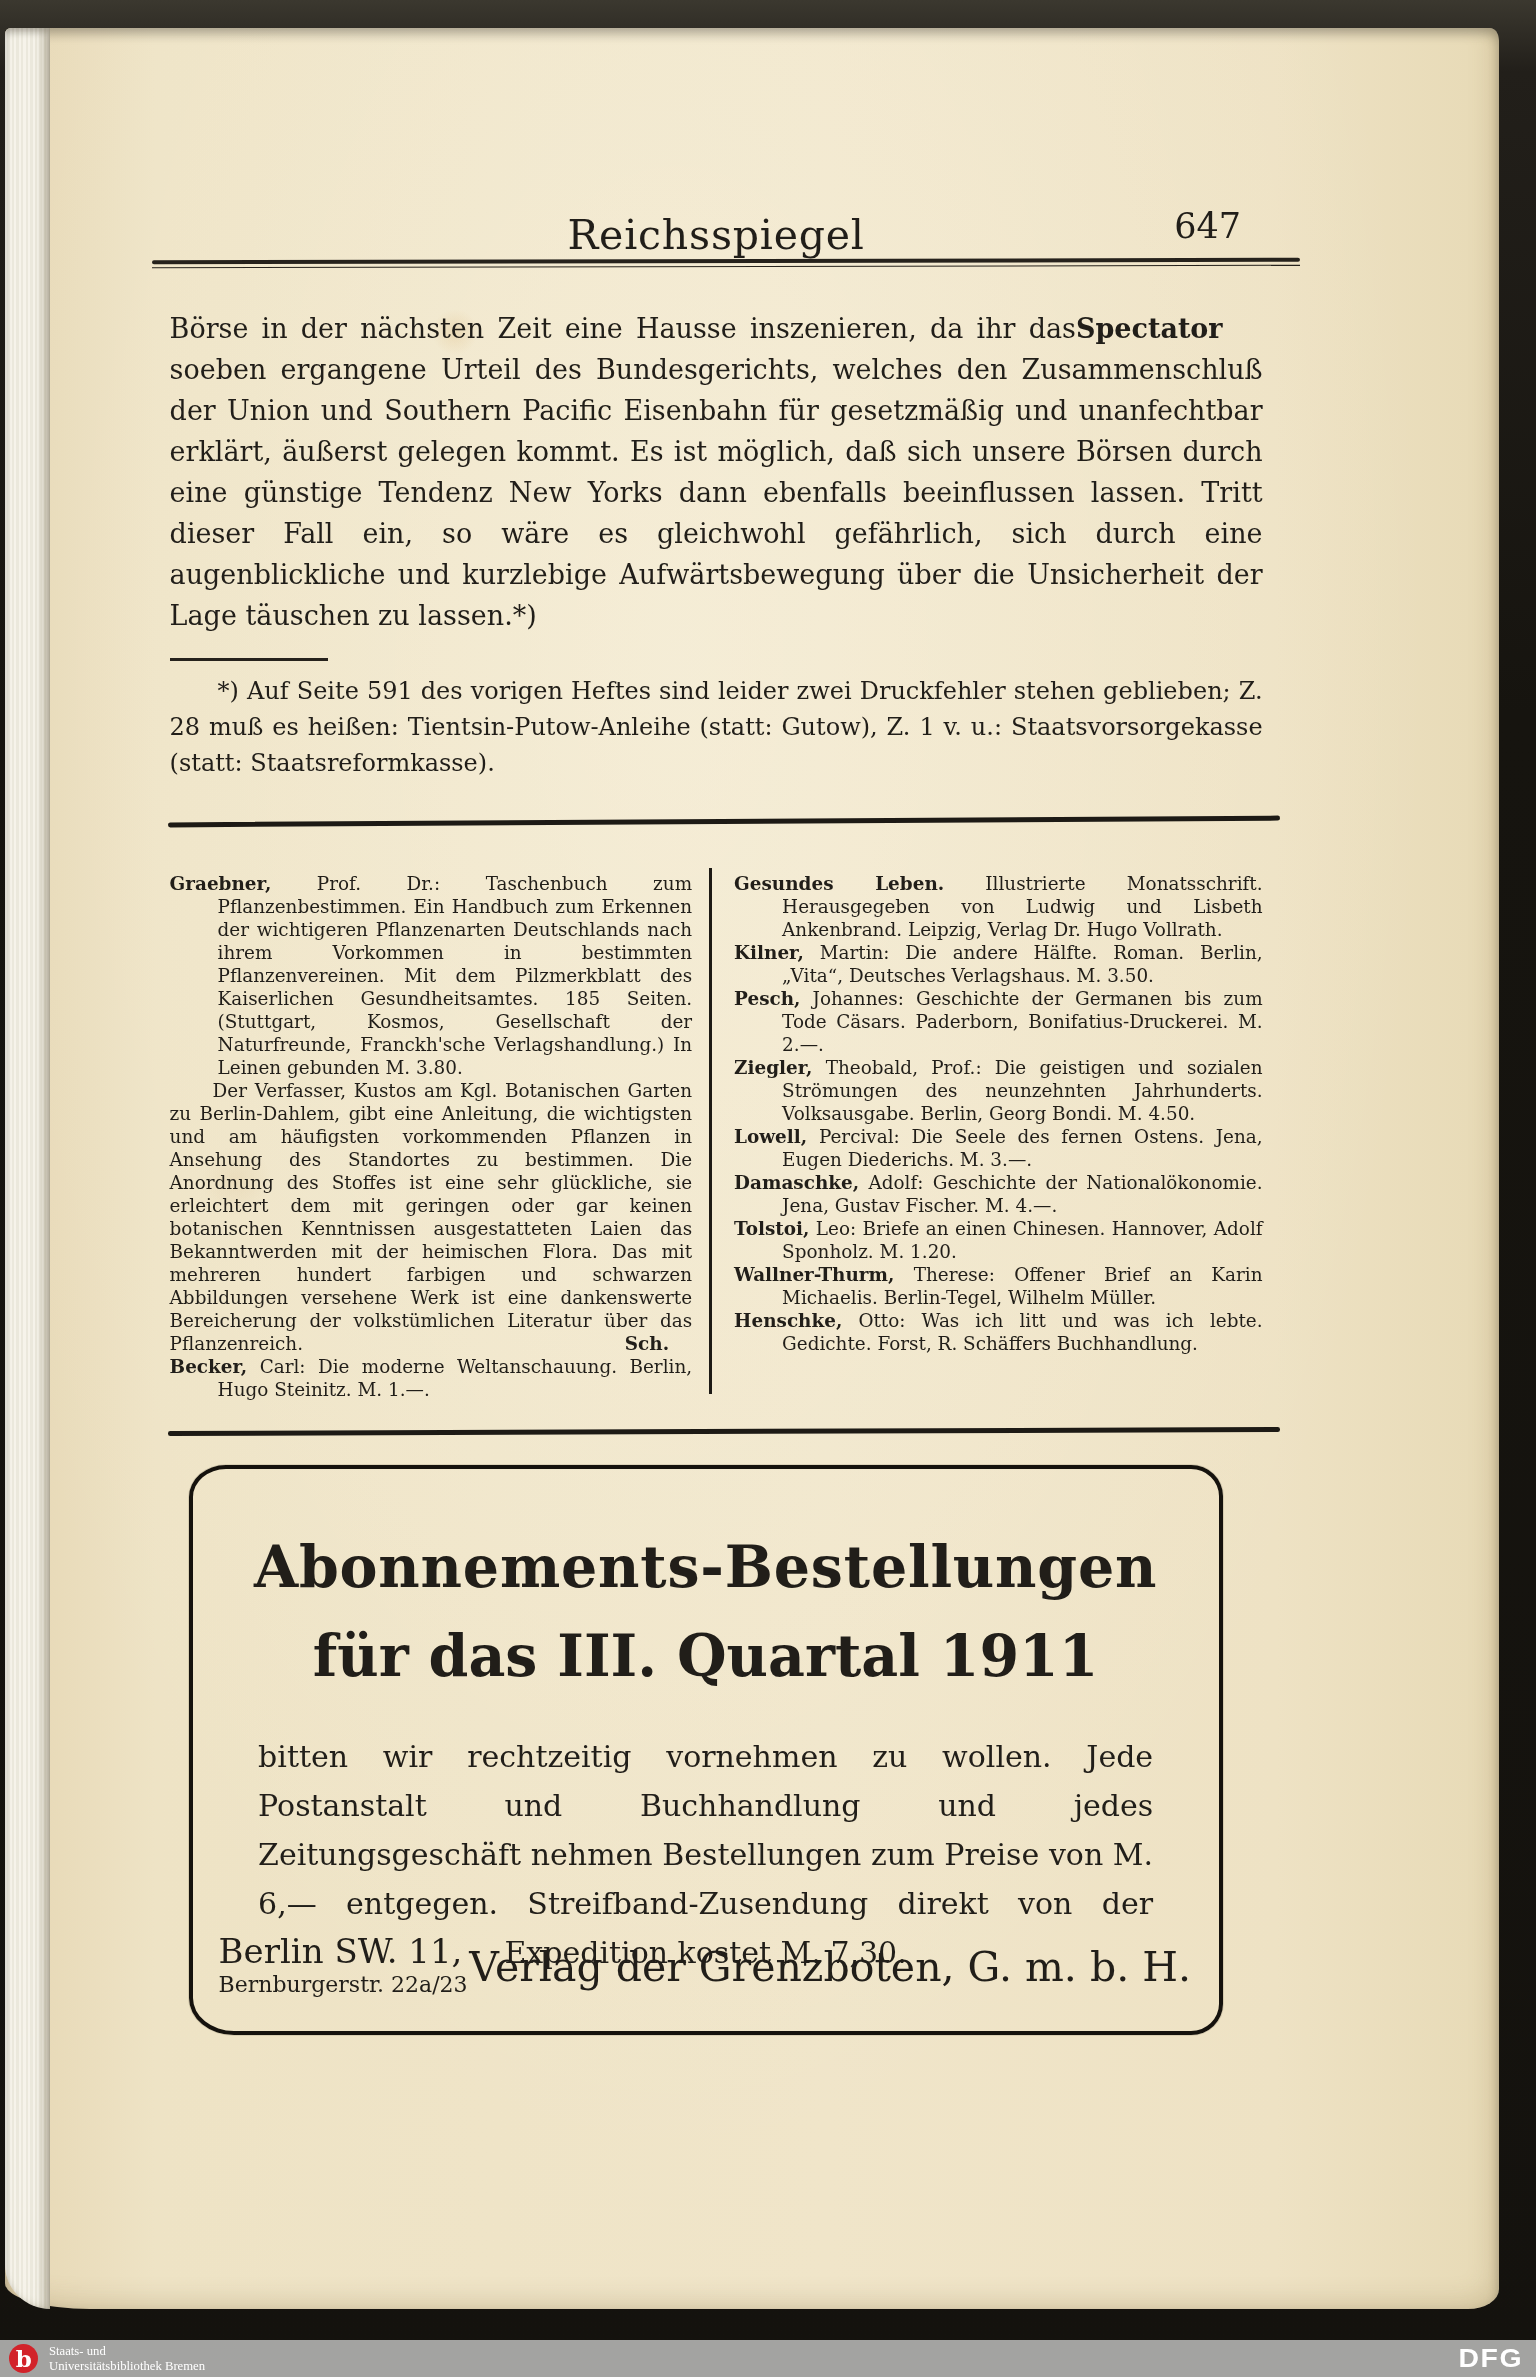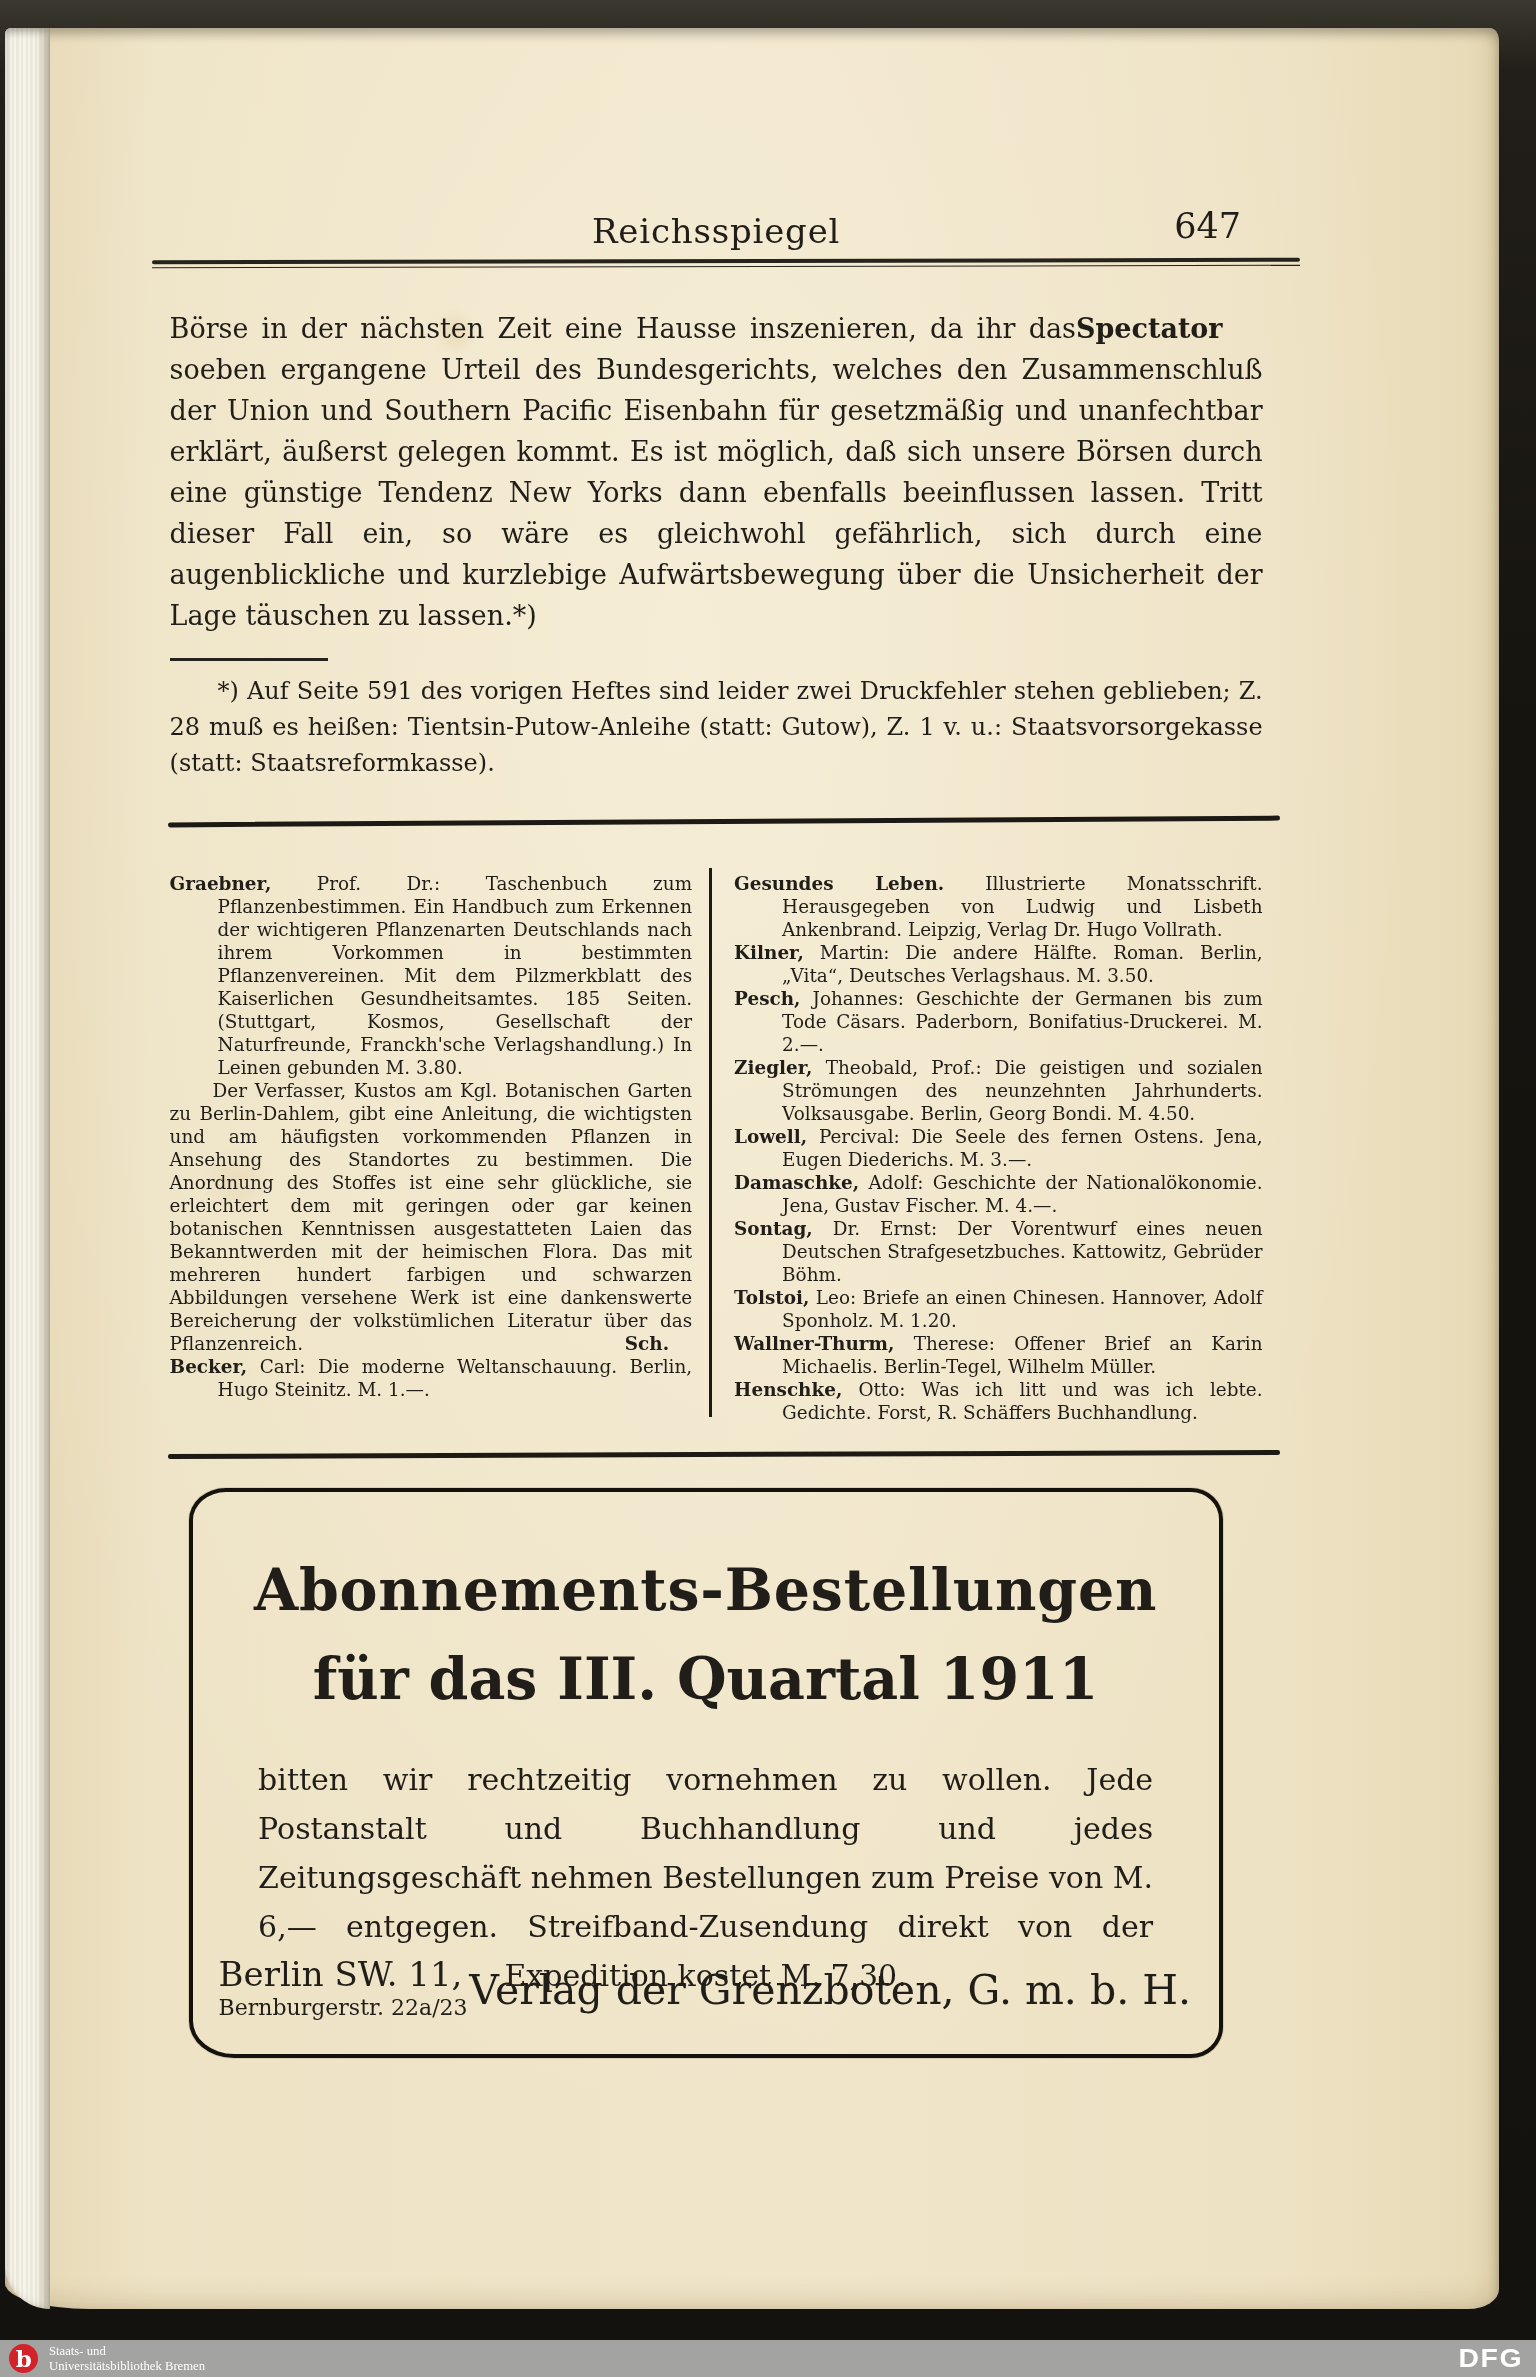--- a/index.html
+++ b/index.html
@@ -20,21 +20,21 @@
   }
   .binding{
     position:absolute;left:0;top:0;bottom:0;width:45px;
     background:repeating-linear-gradient(90deg,#f6f3ea 0 2.3px,#ebe8dc 2.3px 4.6px),#f4f1e8;
     border-radius:6.1px 0 0 46px;
     box-shadow: inset -6.1px 0 9.2px rgba(90,75,40,0.35), inset 0 4.6px 7.7px rgba(0,0,0,0.2);
   }
   .text-col{position:absolute;left:165px;top:0;width:1093px;}
 
   .header-row{position:relative;margin-top:183px;height:40px;}
-  .running-head{position:absolute;left:0;right:0;text-align:center;font-size:34px;letter-spacing:0.8px;}
+  .running-head{position:absolute;left:0;right:0;text-align:center;font-size:41px;letter-spacing:0.8px;}
   .page-num{position:absolute;right:21.5px;top:-4.6px;font-size:35px;}
 
   .rule-double{margin-top:7.7px;margin-left:-17.7px;width:1148px;transform:rotate(-0.12deg);}
   .rule-double .r1{height:3.8px;background:#26221c;border-radius:2.3px;}
   .rule-double .r2{height:1.5px;margin-top:3.1px;background:#26221c;}
 
   .article{margin-top:41px;font-size:27px;line-height:41px;text-align:justify;}
   .article .sig{float:right;font-weight:bold;margin-right:40px;}
 
   .fn-rule{margin-top:21.5px;width:158px;height:3.1px;background:#26221c;}
@@ -112,21 +112,20 @@
             </div>
         </div>
         <div class="col-right">
           <div>
               <div class="entry"><b class="entry-author">Gesundes Leben.</b><span class="entry-text"> Illustrierte Monatsschrift. Herausgegeben von Ludwig und Lisbeth Ankenbrand. Leipzig, Verlag Dr. Hugo Vollrath.</span></div>
               <div class="entry"><b class="entry-author">Kilner,</b><span class="entry-text"> Martin: Die andere Hälfte. Roman. Berlin, „Vita“, Deutsches Verlagshaus. M. 3.50.</span></div>
               <div class="entry"><b class="entry-author">Pesch,</b><span class="entry-text"> Johannes: Geschichte der Germanen bis zum Tode Cäsars. Paderborn, Bonifatius-Druckerei. M. 2.—.</span></div>
               <div class="entry"><b class="entry-author">Ziegler,</b><span class="entry-text"> Theobald, Prof.: Die geistigen und sozialen Strömungen des neunzehnten Jahrhunderts. Volksausgabe. Berlin, Georg Bondi. M. 4.50.</span></div>
               <div class="entry"><b class="entry-author">Lowell,</b><span class="entry-text"> Percival: Die Seele des fernen Ostens. Jena, Eugen Diederichs. M. 3.—.</span></div>
               <div class="entry"><b class="entry-author">Damaschke,</b><span class="entry-text"> Adolf: Geschichte der Nationalökonomie. Jena, Gustav Fischer. M. 4.—.</span></div>
-              <div class="entry"><b class="entry-author">Sontag,</b><span class="entry-text"> Dr. Ernst: Der Vorentwurf eines neuen Deutschen Strafgesetzbuches. Kattowitz, Gebrüder Böhm.</span></div>
               <div class="entry"><b class="entry-author">Tolstoi,</b><span class="entry-text"> Leo: Briefe an einen Chinesen. Hannover, Adolf Sponholz. M. 1.20.</span></div>
               <div class="entry"><b class="entry-author">Wallner-Thurm,</b><span class="entry-text"> Therese: Offener Brief an Karin Michaelis. Berlin-Tegel, Wilhelm Müller.</span></div>
               <div class="entry"><b class="entry-author">Henschke,</b><span class="entry-text"> Otto: Was ich litt und was ich lebte. Gedichte. Forst, R. Schäffers Buchhandlung.</span></div>
             </div>
         </div>
       </div>
 
       <div class="rule-heavy second"></div>
 
       <div class="ad-box">

